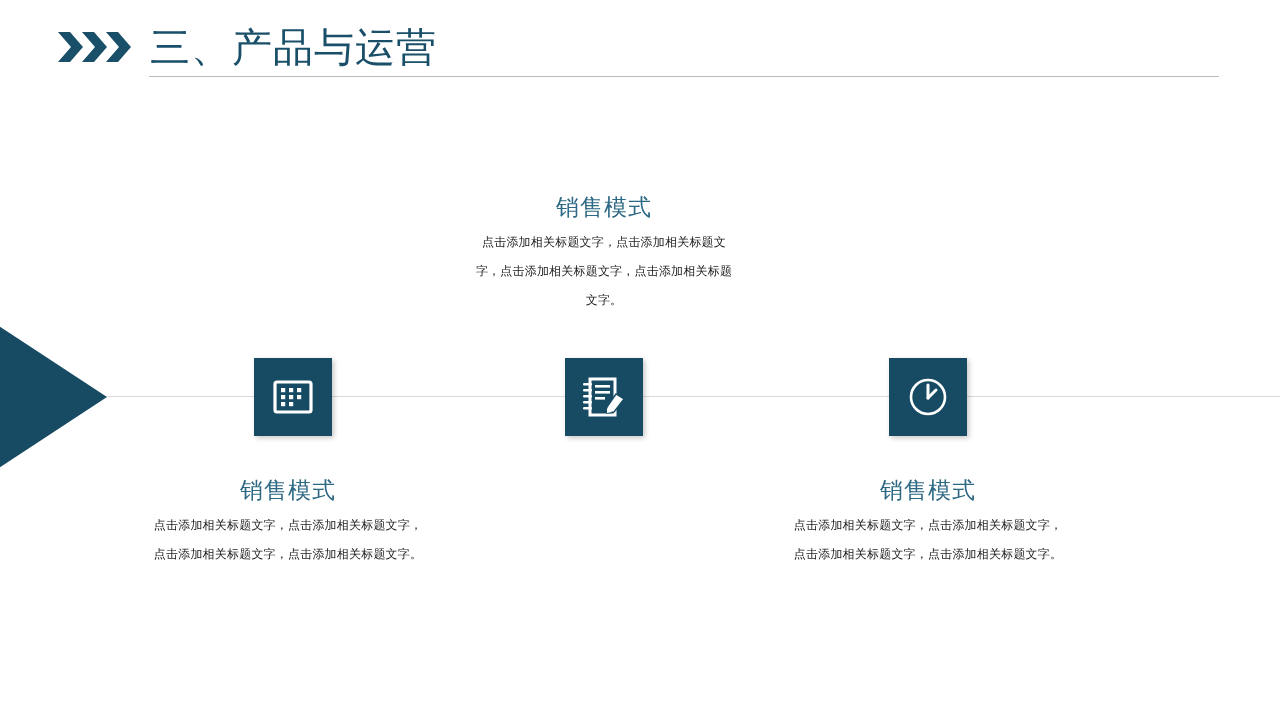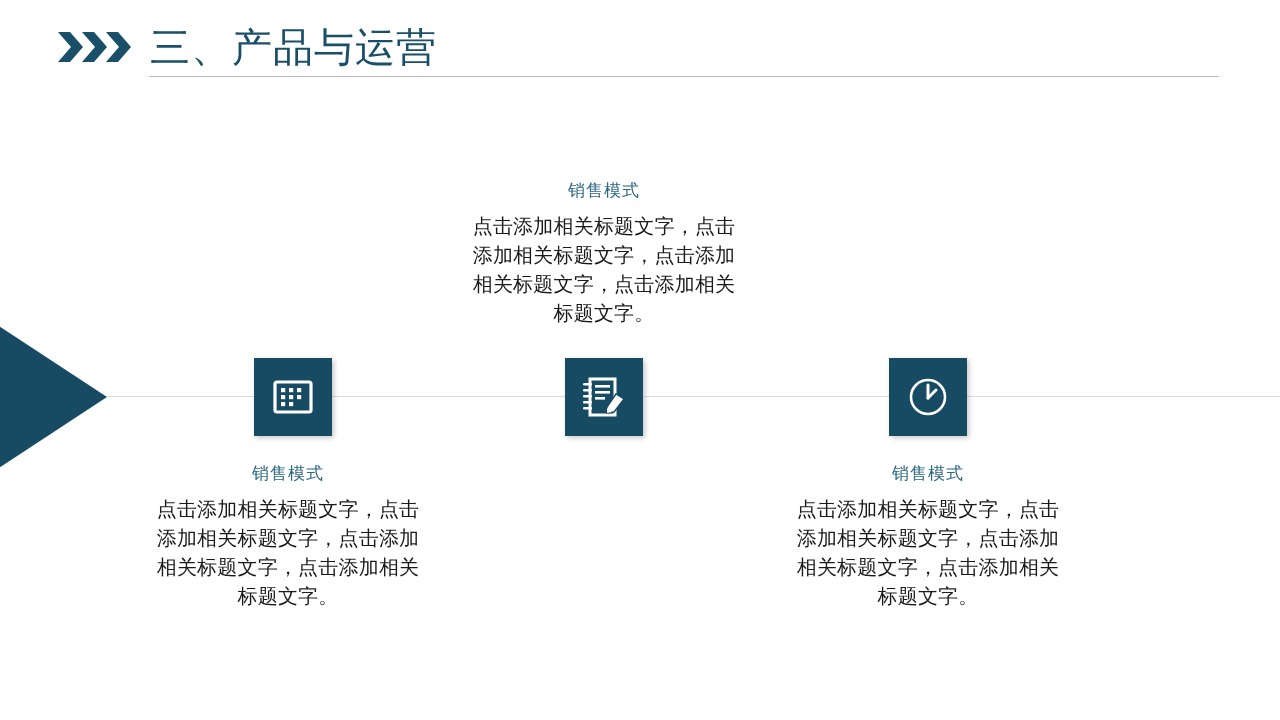--- a/index.html
+++ b/index.html
@@ -90,29 +90,29 @@
   #tile-2 { left: 565px; top: 358px; }
   #tile-3 { left: 889px; top: 358px; }
 
   
   .block {
     position: absolute;
     text-align: center;
   }
   .block-title {
     color: #2d6884;
-    font-size: 17px;
+    font-size: 23px;
     line-height: 30px;
     font-weight: 400;
-    margin: 0 0 6px 0;
+    margin: 16px 0 6px 0;
     letter-spacing: 1px;
   }
   .block-body {
     color: #1a1a1a;
-    font-size: 20px;
+    font-size: 12px;
     line-height: 29px;
     margin: 0;
     letter-spacing: 0.2px;
   }
 
   
   #block-top {
     left: 470px;
     top: 176px;
     width: 268px;

